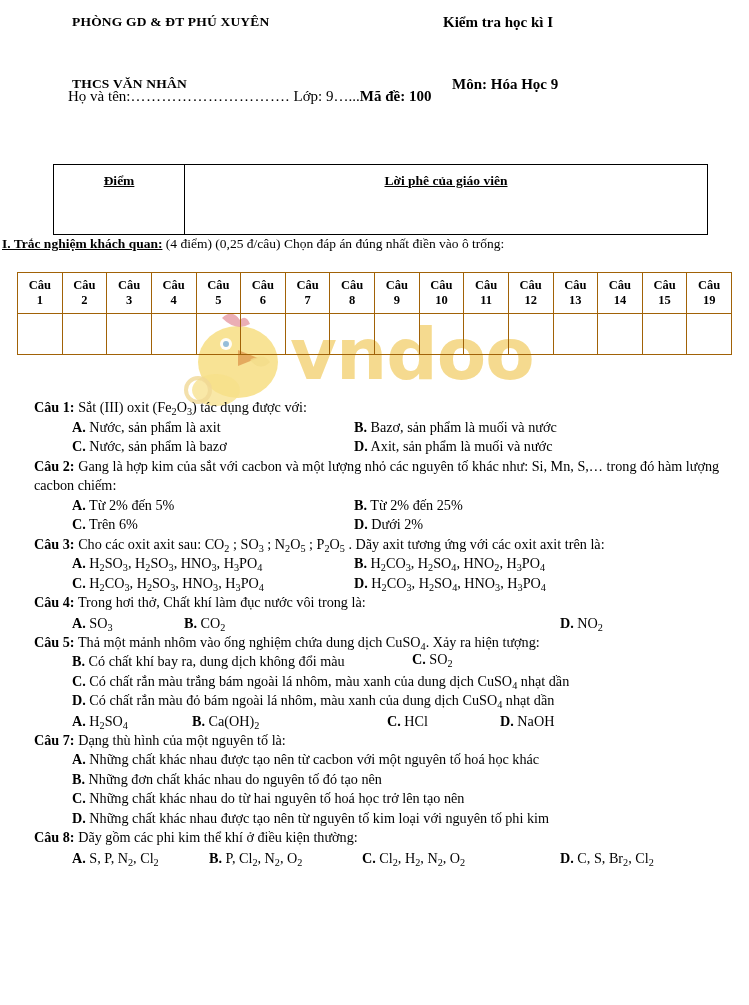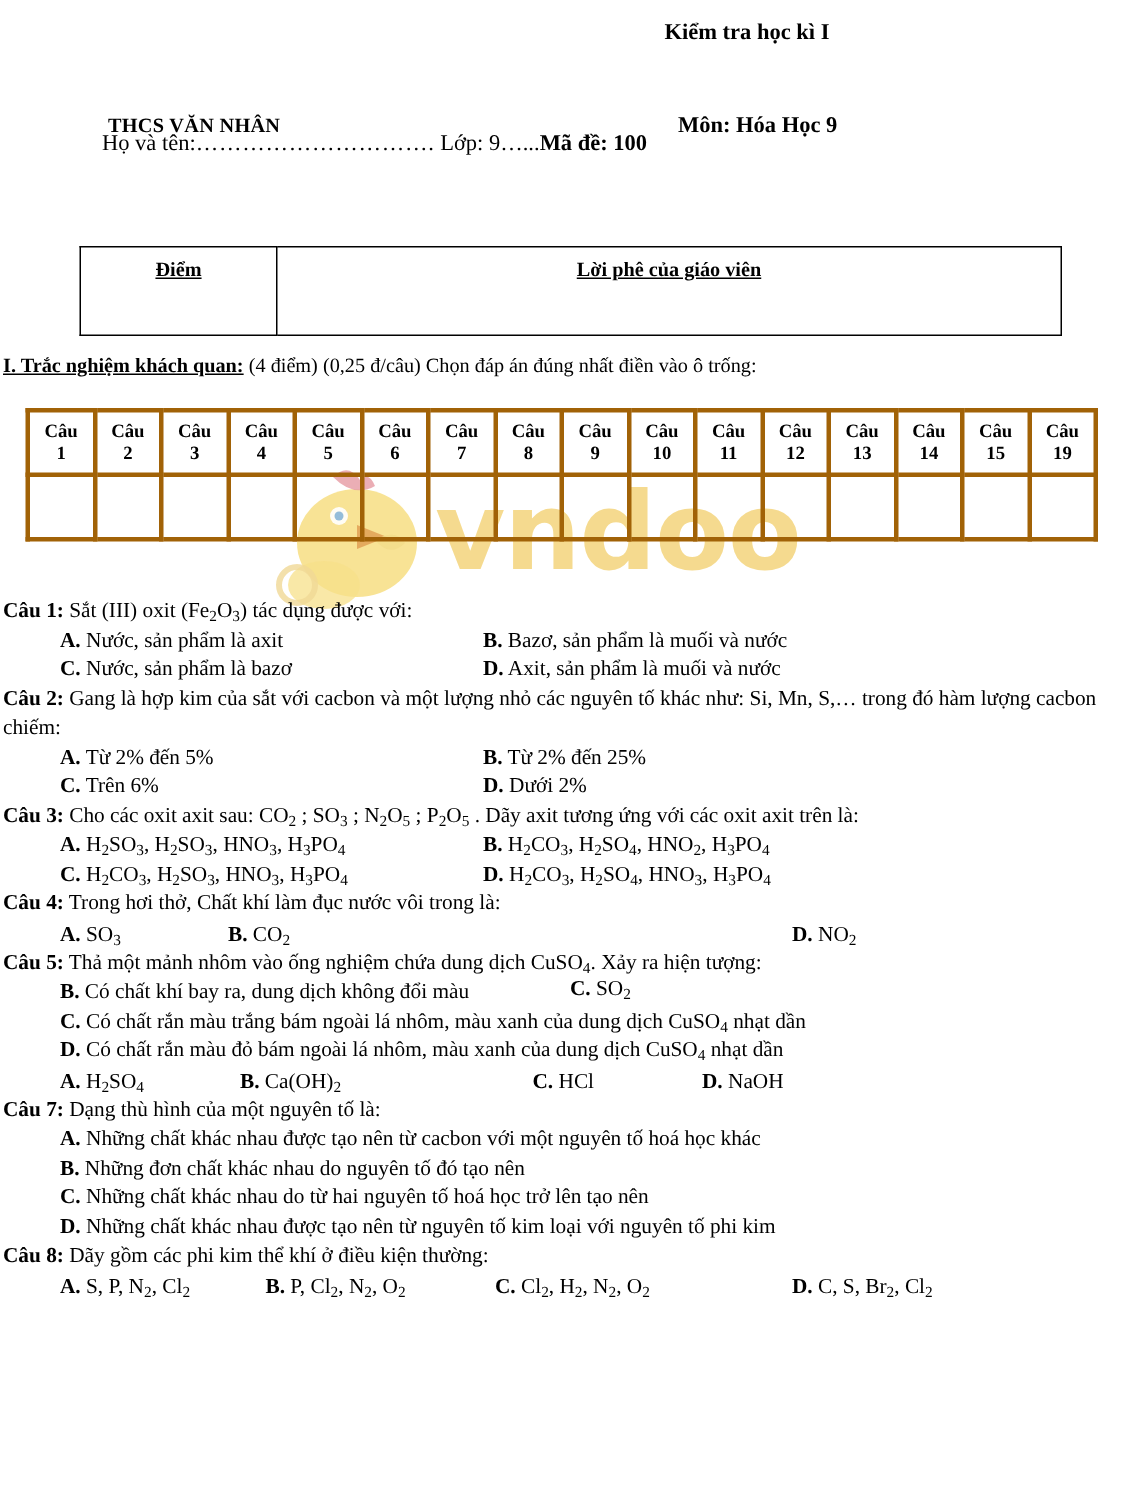--- a/index.html
+++ b/index.html
@@ -84,21 +84,21 @@
   }
   .name-line .dots { letter-spacing: .5px; }
   .name-line b { font-weight: 700; }
 
   
   .score-table {
     position: absolute;
     left: 53px;
     top: 164px;
     width: 655px;
-    height: 60px;
+    height: 71px;
     border-collapse: collapse;
     z-index: 2;
     background: transparent;
     padding-left: 39px;
   }
   .score-table td {
     border: 1px solid #000;
     vertical-align: top;
     padding: 6px 0 0 0;
     text-align: center;
@@ -128,42 +128,42 @@
     position: absolute;
     left: 17px;
     top: 272px;
     width: 715px;
     border-collapse: collapse;
     table-layout: fixed;
     z-index: 2;
     background: transparent;
   }
   .answer-grid td {
-    border: 3px solid #a16207;
+    border: 1px solid #a16207;
     text-align: center;
     font-weight: 700;
     font-size: 12.5px;
     line-height: 1.22;
     padding: 3px 0 3px 0;
     background: transparent;
   }
   .answer-grid tr.head td { height: 34px; }
   .answer-grid tr.blank td { height: 34px; }
   .answer-grid .cau-word { display: block; }
   .answer-grid .cau-num  { display: block; }
 
   
   .questions {
     position: absolute;
     left: 0;
     top: 398px;
     width: 749px;
     z-index: 2;
   }
-  .q-block { margin: 0; }
+  .q-block { margin: 0; padding-left: 32px; }
   .q-stem {
     font-size: 14.2px;
     line-height: 19.5px;
     padding-left: 2px;
     white-space: nowrap;
   }
   .q-stem.wrap { white-space: normal; }
   .q-stem .qlabel { font-weight: 700; }
 
   .opt-row {
@@ -214,20 +214,21 @@
     <path d="M46 14 q10 -10 18 2 q6 -6 10 4 q-14 8 -28 -6 z" fill="#e8a0a8" opacity=".85"></path>
     <path d="M62 46 l20 8 l-20 8 z" fill="#e0a055" opacity=".85"></path>
     <path d="M74 56 q14 -8 20 2 q-10 10 -20 -2 z" fill="#f2dc8a" opacity=".8"></path>
     <circle cx="22" cy="86" r="12" fill="none" stroke="#f0d896" stroke-width="4" opacity=".8"></circle>
   </svg>
   <div class="wm-text">vndoo</div>
 </div>
 
 <div class="doc-header">
   <div class="hdr-row r1">
+    <div class="hdr-left">PHÒNG GD &amp; ĐT PHÚ XUYÊN</div>
     <div class="hdr-right">Kiểm tra học kì I</div>
   </div>
   <div class="hdr-row r2">
     <div class="hdr-left">THCS VĂN NHÂN</div>
     <div class="hdr-right shift">Môn: Hóa Học 9</div>
   </div>
 
   <div class="name-line">
     <span>Họ và tên:</span><span class="dots">………………………….</span>
     <span>Lớp: 9…...</span><b>Mã đề: 100</b>

